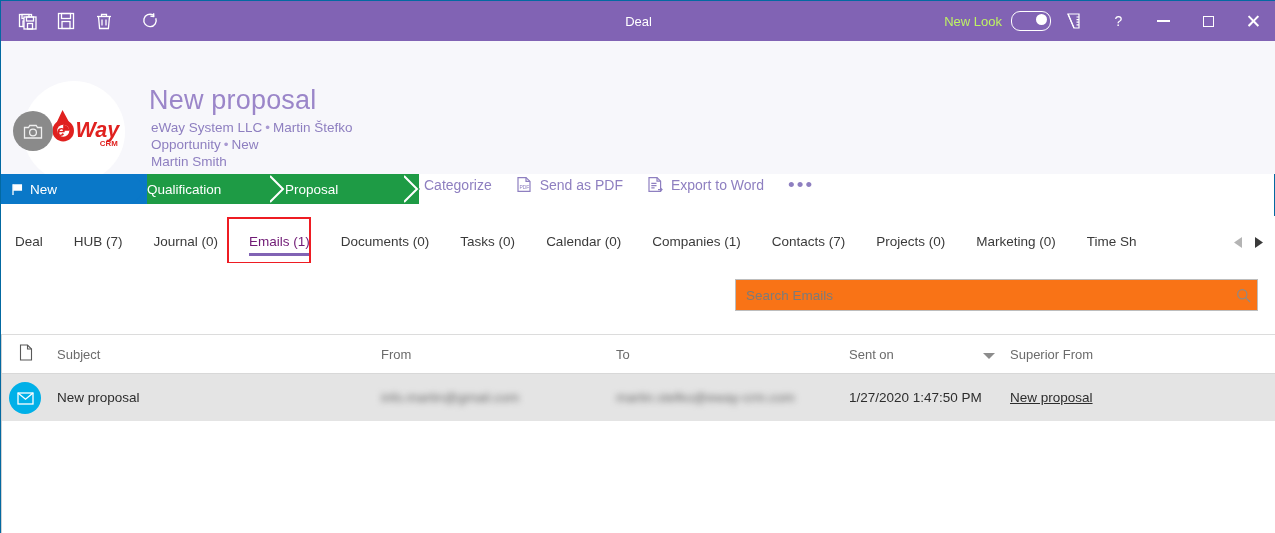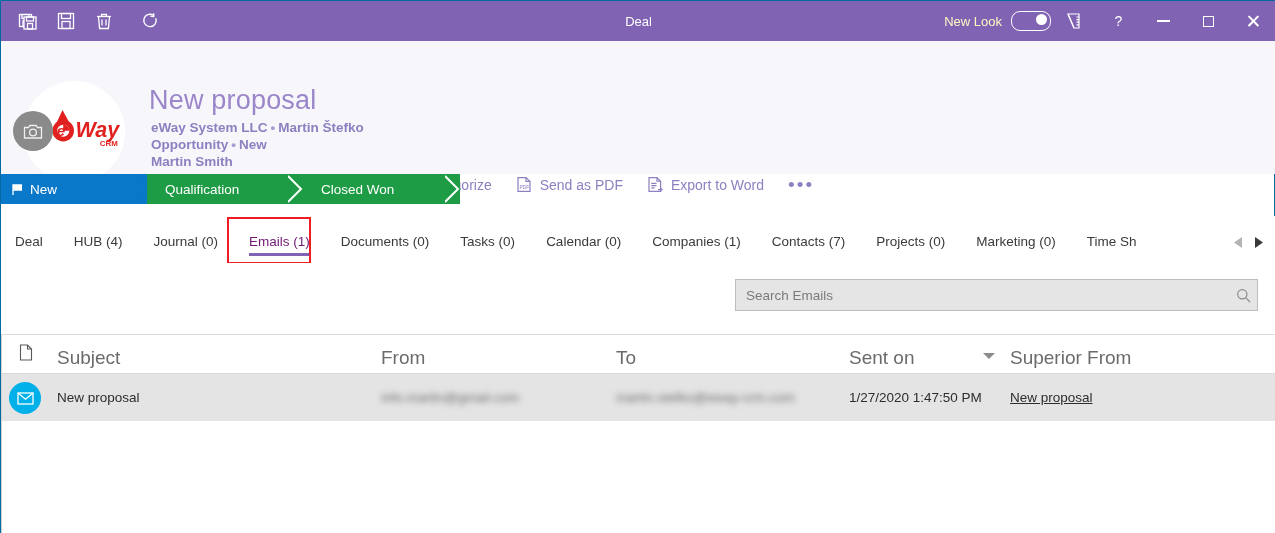--- a/index.html
+++ b/index.html
@@ -11,74 +11,74 @@
   }
   .app{position:relative;width:1275px;height:533px;border:1px solid #0369a1;box-sizing:border-box;background:#fff;}
 
   
   .titlebar{position:absolute;left:0;top:0;width:1275px;height:40px;background:#8163b4;display:flex;align-items:center;}
   .tb-icons{display:flex;align-items:center;padding-left:10px;gap:4px;}
   .tb-btn{width:34px;height:32px;display:flex;align-items:center;justify-content:center;cursor:pointer;}
   .tb-btn svg{display:block;}
   .tb-title{position:absolute;left:0;right:0;text-align:center;color:#fff;font-size:13px;pointer-events:none;}
   .tb-right{margin-left:auto;display:flex;align-items:center;height:40px;}
-  .newlook-label{color:#fef9c3;font-size:13px;margin-right:9px;}
+  .newlook-label{color:#bef264;font-size:13px;margin-right:9px;}
   .toggle{width:38px;height:18px;border-radius:9px;border:1.6px solid #ffffff;position:relative;cursor:pointer;}
   .toggle .knob{position:absolute;width:11px;height:11px;border-radius:50%;background:#fff;top:2px;right:3px;}
   .tb-ctl{width:45px;height:40px;display:flex;align-items:center;justify-content:center;cursor:pointer;color:#fff;font-size:14px;}
   .tb-sq{width:11px;height:11px;border:1.4px solid #fff;box-sizing:border-box;}
   .tb-min{width:13px;height:1.5px;background:#fff;}
   .tb-close{font-size:19px;line-height:1;font-weight:300;}
   .ruler-ic{width:20px;height:20px;}
 
   
   .header{position:absolute;left:0;top:40px;width:1275px;height:133px;background:#f7f7fb;}
   .logo-wrap{position:absolute;left:14px;top:44px;width:110px;height:84px;}
   .logo-circle{position:absolute;left:8px;top:-4px;width:102px;height:102px;border-radius:50%;background:#ffffff;}
   .logo-mark{position:absolute;left:26px;top:22px;width:86px;height:46px;}
   .cam-btn{position:absolute;left:-2px;top:26px;width:40px;height:40px;border-radius:50%;background:#8a8a8a;display:flex;align-items:center;justify-content:center;cursor:pointer;}
   .title{position:absolute;left:148px;top:44px;font-size:27px;color:#9b86c9;font-weight:400;letter-spacing:.2px;}
-  .subline{position:absolute;left:150px;font-size:13.5px;color:#8e7fc0;font-weight:bold;}
+  .subline{position:absolute;left:150px;font-size:13.5px;color:#8e7fc0;}
   .sub1{top:79px;} .sub2{top:96px;} .sub3{top:113px;}
   .sep-dot{color:#a99ad2;padding:0 3px;}
   .actions{position:absolute;left:148px;top:135px;display:flex;align-items:center;gap:0;}
   .act{display:flex;align-items:center;color:#8e7fc0;font-size:14px;cursor:pointer;margin-right:24px;}
   .act .ic{display:inline-flex;align-items:center;justify-content:center;margin-right:8px;}
   .act-dots{color:#8e7fc0;font-size:19px;cursor:pointer;letter-spacing:2px;line-height:10px;}
 
   
   .flow{position:absolute;left:0;top:173px;height:30px;display:flex;}
-  .stage{position:relative;height:30px;display:flex;align-items:center;color:#fff;font-size:13.5px;background:#1e9b45;cursor:pointer;padding-left:18px;padding-right:14px;}
+  .stage{position:relative;height:30px;display:flex;align-items:center;color:#fff;font-size:13.5px;background:#1e9b45;cursor:pointer;padding-left:0;padding-right:14px;}
   .stage.active{background:#0a78c8;padding-left:10px;}
   .stage .chev{position:absolute;right:-1px;top:0;height:30px;width:16px;}
   .stage.active .flag{display:inline-block;margin-right:7px;}
   .flag svg{display:block;}
 
   
   .tabsrow{position:absolute;left:0;top:215px;width:1275px;height:47px;background:#fff;border-bottom:1px solid #e3e3e3;display:flex;align-items:flex-end;}
   .tab{position:relative;font-size:13.5px;color:#3a3a3a;padding:0 0 14px 0;margin-right:31px;cursor:pointer;white-space:nowrap;}
   .tab:first-child{margin-left:14px;}
   .tab.active{color:#701a75;}
   .tab.active .uline{position:absolute;left:0;right:0;bottom:7px;height:3px;background:#8163b4;}
   .tab.clipped{overflow:hidden;}
   .tabscroll{margin-left:auto;display:flex;align-items:center;padding-bottom:12px;padding-right:8px;}
   .arw{width:20px;height:18px;display:flex;align-items:center;justify-content:center;cursor:pointer;}
   .redbox{position:absolute;left:226px;top:216px;width:84px;height:47px;border:2.5px solid #ee1c23;box-sizing:border-box;pointer-events:none;}
 
   
   .searchzone{position:absolute;left:0;top:262px;width:1275px;height:71px;background:#fff;}
-  .searchbox{position:absolute;left:734px;top:16px;width:521px;height:30px;border:1px solid #bdbdbd;background:#e5e5e5;display:flex;align-items:center;}
+  .searchbox{position:absolute;left:734px;top:16px;width:521px;height:30px;border:1px solid #bdbdbd;background:#f97316;display:flex;align-items:center;}
   .searchbox input{border:0;outline:0;flex:1;font-family:"Liberation Sans",sans-serif;font-size:13.5px;color:#333;padding-left:10px;background:transparent;}
   .searchbox input::placeholder{color:#7b7b7b;}
   .srch-ic{width:28px;display:flex;align-items:center;justify-content:center;cursor:pointer;}
 
   
   .grid{position:absolute;left:0;top:333px;width:1275px;height:199px;background:#fff;border-top:1px solid #dcdcdc;}
   .ghead{position:relative;height:38px;border-bottom:1px solid #d8d8d8;background:#fff;}
-  .gh{position:absolute;top:12px;font-size:19px;color:#6b6b6b;cursor:pointer;white-space:nowrap;}
+  .gh{position:absolute;top:12px;font-size:13px;color:#6b6b6b;cursor:pointer;white-space:nowrap;}
   .sortarw{position:absolute;top:18px;left:982px;width:0;height:0;border-left:6px solid transparent;border-right:6px solid transparent;border-top:6px solid #8c8c8c;}
   .grow{position:relative;height:47px;background:#e4e4e4;cursor:pointer;}
   .mailic{position:absolute;left:8px;top:8px;width:32px;height:32px;border-radius:50%;background:#00b0e8;display:flex;align-items:center;justify-content:center;}
   .gc{position:absolute;top:16px;font-size:13.5px;color:#2d2d2d;white-space:nowrap;}
   .blur{filter:blur(3.4px);color:#6a6a6a;background:transparent;}
   .linkcell{text-decoration:underline;color:#2d2d2d;cursor:pointer;}
   .gbody{height:113px;background:#fff;}
   .leftrule{position:absolute;left:0;top:333px;width:1px;height:199px;background:#d2d2d2;}
 </style>
 </head>
@@ -238,32 +238,32 @@
         <path d="M0 0 L16 15 L0 30 Z" fill="#0a78c8"></path>
       </svg>
     </div>
     <div class="stage" style="width:124px">
       <span>Qualification</span>
       <svg class="chev" viewBox="0 0 16 30" preserveAspectRatio="none">
         <path d="M0 0 L16 15 L0 30 Z" fill="#1e9b45"></path>
           <path d="M0 2 L13 15 L0 28" fill="none" stroke="#ffffff" stroke-width="2"></path>
       </svg>
     </div>
-    <div class="stage" style="width:125px">
-      <span>Closed Won</span>
+    <div class="stage" style="width:120px">
+      <span>Proposal</span>
       <svg class="chev" viewBox="0 0 16 30" preserveAspectRatio="none">
         <path d="M0 0 L16 15 L0 30 Z" fill="#1e9b45"></path>
           <path d="M0 2 L13 15 L0 28" fill="none" stroke="#ffffff" stroke-width="2"></path>
       </svg>
     </div>
   </div>
 
   <div class="tabsrow">
     <div class="tab"><span>Deal</span></div>
-    <div class="tab"><span>HUB (4)</span></div>
+    <div class="tab"><span>HUB (7)</span></div>
     <div class="tab"><span>Journal (0)</span></div>
     <div class="tab active"><span>Emails (1)</span><span class="uline"></span></div>
     <div class="tab"><span>Documents (0)</span></div>
     <div class="tab"><span>Tasks (0)</span></div>
     <div class="tab"><span>Calendar (0)</span></div>
     <div class="tab"><span>Companies (1)</span></div>
     <div class="tab"><span>Contacts (7)</span></div>
     <div class="tab"><span>Projects (0)</span></div>
     <div class="tab"><span>Marketing (0)</span></div>
     <div class="tab clipped" style="margin-right:0"><span>Time Sh</span></div>

